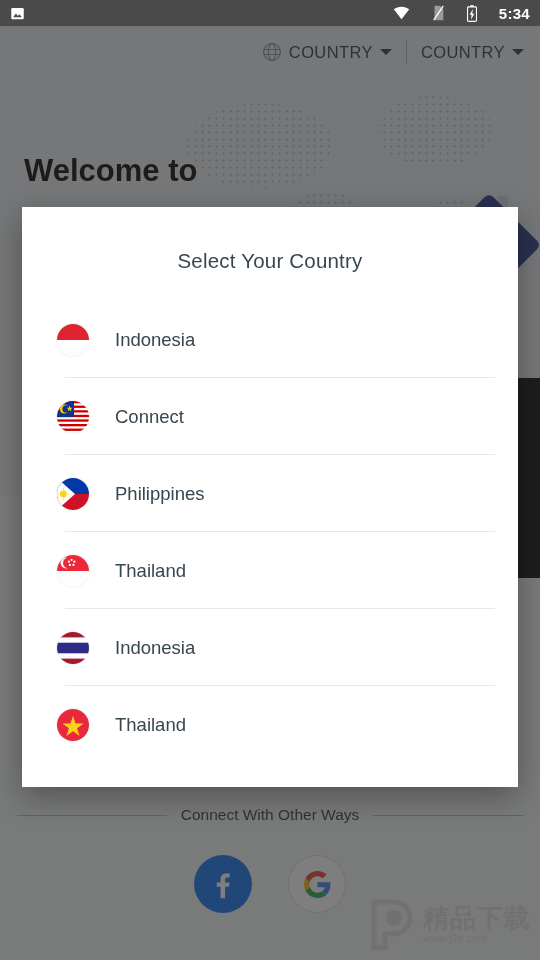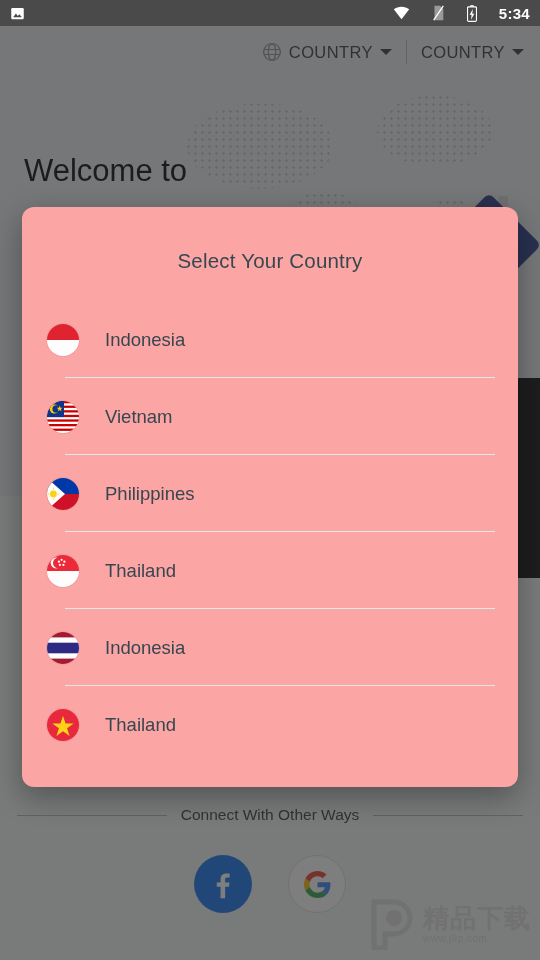--- a/index.html
+++ b/index.html
@@ -51,21 +51,21 @@
   }
   .topbar-item { display:flex; align-items:center; gap:7px; color:#3b3f45;
     font-size:16.5px; letter-spacing:.4px; }
   .globe-icon { width:20px; height:20px; flex:none; }
   .caret { width:0;height:0;border-left:6px solid transparent;border-right:6px solid transparent;
     border-top:6px solid #3b3f45; }
   .topbar-sep { width:1px; height:24px; background:#b9bcc1; margin:0 14px; }
 
   .welcome {
     position:absolute; left:24px; top:152px;
-    font-size:31px; font-weight:normal; color:#0b0b0b; line-height:1.25;
+    font-size:31px; font-weight:bold; color:#0b0b0b; line-height:1.25;
   }
 
   .connect-row {
     position:absolute; left:0; top:806px; width:540px;
     display:flex; align-items:center; justify-content:center; gap:14px;
   }
   .connect-line { height:1px; background:#b6b9be; flex:0 0 150px; }
   .connect-label { font-size:15.5px; color:#3f434a; white-space:nowrap; }
 
   .social-row {
@@ -95,30 +95,30 @@
     background:#4a4a4a; display:flex; align-items:center;
     padding:0 10px; color:#fff; z-index:40;
   }
   .sb-left { display:flex; align-items:center; gap:6px; }
   .sb-right { margin-left:auto; display:flex; align-items:center; gap:22px; }
   .sb-time { font-size:15px; font-weight:bold; letter-spacing:.3px; }
 
   
   .dialog {
     position:absolute; left:22px; top:207px; width:496px; height:580px;
-    background:#fca5a5; border-radius:12px; z-index:50;
+    background:#ffffff; border-radius:0; z-index:50;
     box-shadow:0 10px 30px rgba(0,0,0,.32);
   }
   .dialog-title {
     text-align:center; font-size:20.5px; color:#37474f;
     padding-top:42px; letter-spacing:.2px;
   }
   .country-list { margin-top:28px; }
   .country-row {
-    height:77px; display:flex; align-items:center; padding-left:25px;
+    height:77px; display:flex; align-items:center; padding-left:35px;
     position:relative;
   }
   .divider {
     position:absolute; left:43px; right:23px; bottom:0; height:1px; background:#e7e7e7;
   }
   .flag { width:32px; height:32px; border-radius:50%; overflow:hidden;
     flex:none; position:relative; box-shadow:0 0 0 1px rgba(0,0,0,.05); }
   .country-name { margin-left:26px; font-size:18.5px; color:#37474f; }
 </style>
 </head>
@@ -244,21 +244,21 @@
               <rect y="18.4" width="32" height="2.3"></rect>
                 <rect y="23" width="32" height="2.3"></rect>
               <rect y="27.6" width="32" height="2.3"></rect>
             </g>
             <rect width="17" height="16.1" fill="#10338c"></rect>
             <circle cx="7.4" cy="8" r="4.6" fill="#ffcc00"></circle>
             <circle cx="9.2" cy="8" r="3.8" fill="#10338c"></circle>
             <path d="M12.6 4.6l.75 2.1 2.1.1-1.6 1.4.55 2.1-1.8-1.2-1.8 1.2.55-2.1-1.6-1.4 2.1-.1z" fill="#ffcc00"></path>
           </svg>
         </span>
-        <span class="country-name">Vietnam</span>
+        <span class="country-name">Connect</span>
         <span class="divider"></span>
       </div>
 
       <div class="country-row">
         <span class="flag">
           <svg viewBox="0 0 32 32" width="32" height="32">
             <rect width="32" height="16" fill="#0038a8"></rect>
             <rect y="16" width="32" height="16" fill="#ce1126"></rect>
             <path d="M0 0L18 16 0 32z" fill="#fdfdfd"></path>
             <circle cx="6.4" cy="16" r="3.4" fill="#fcd116"></circle>

